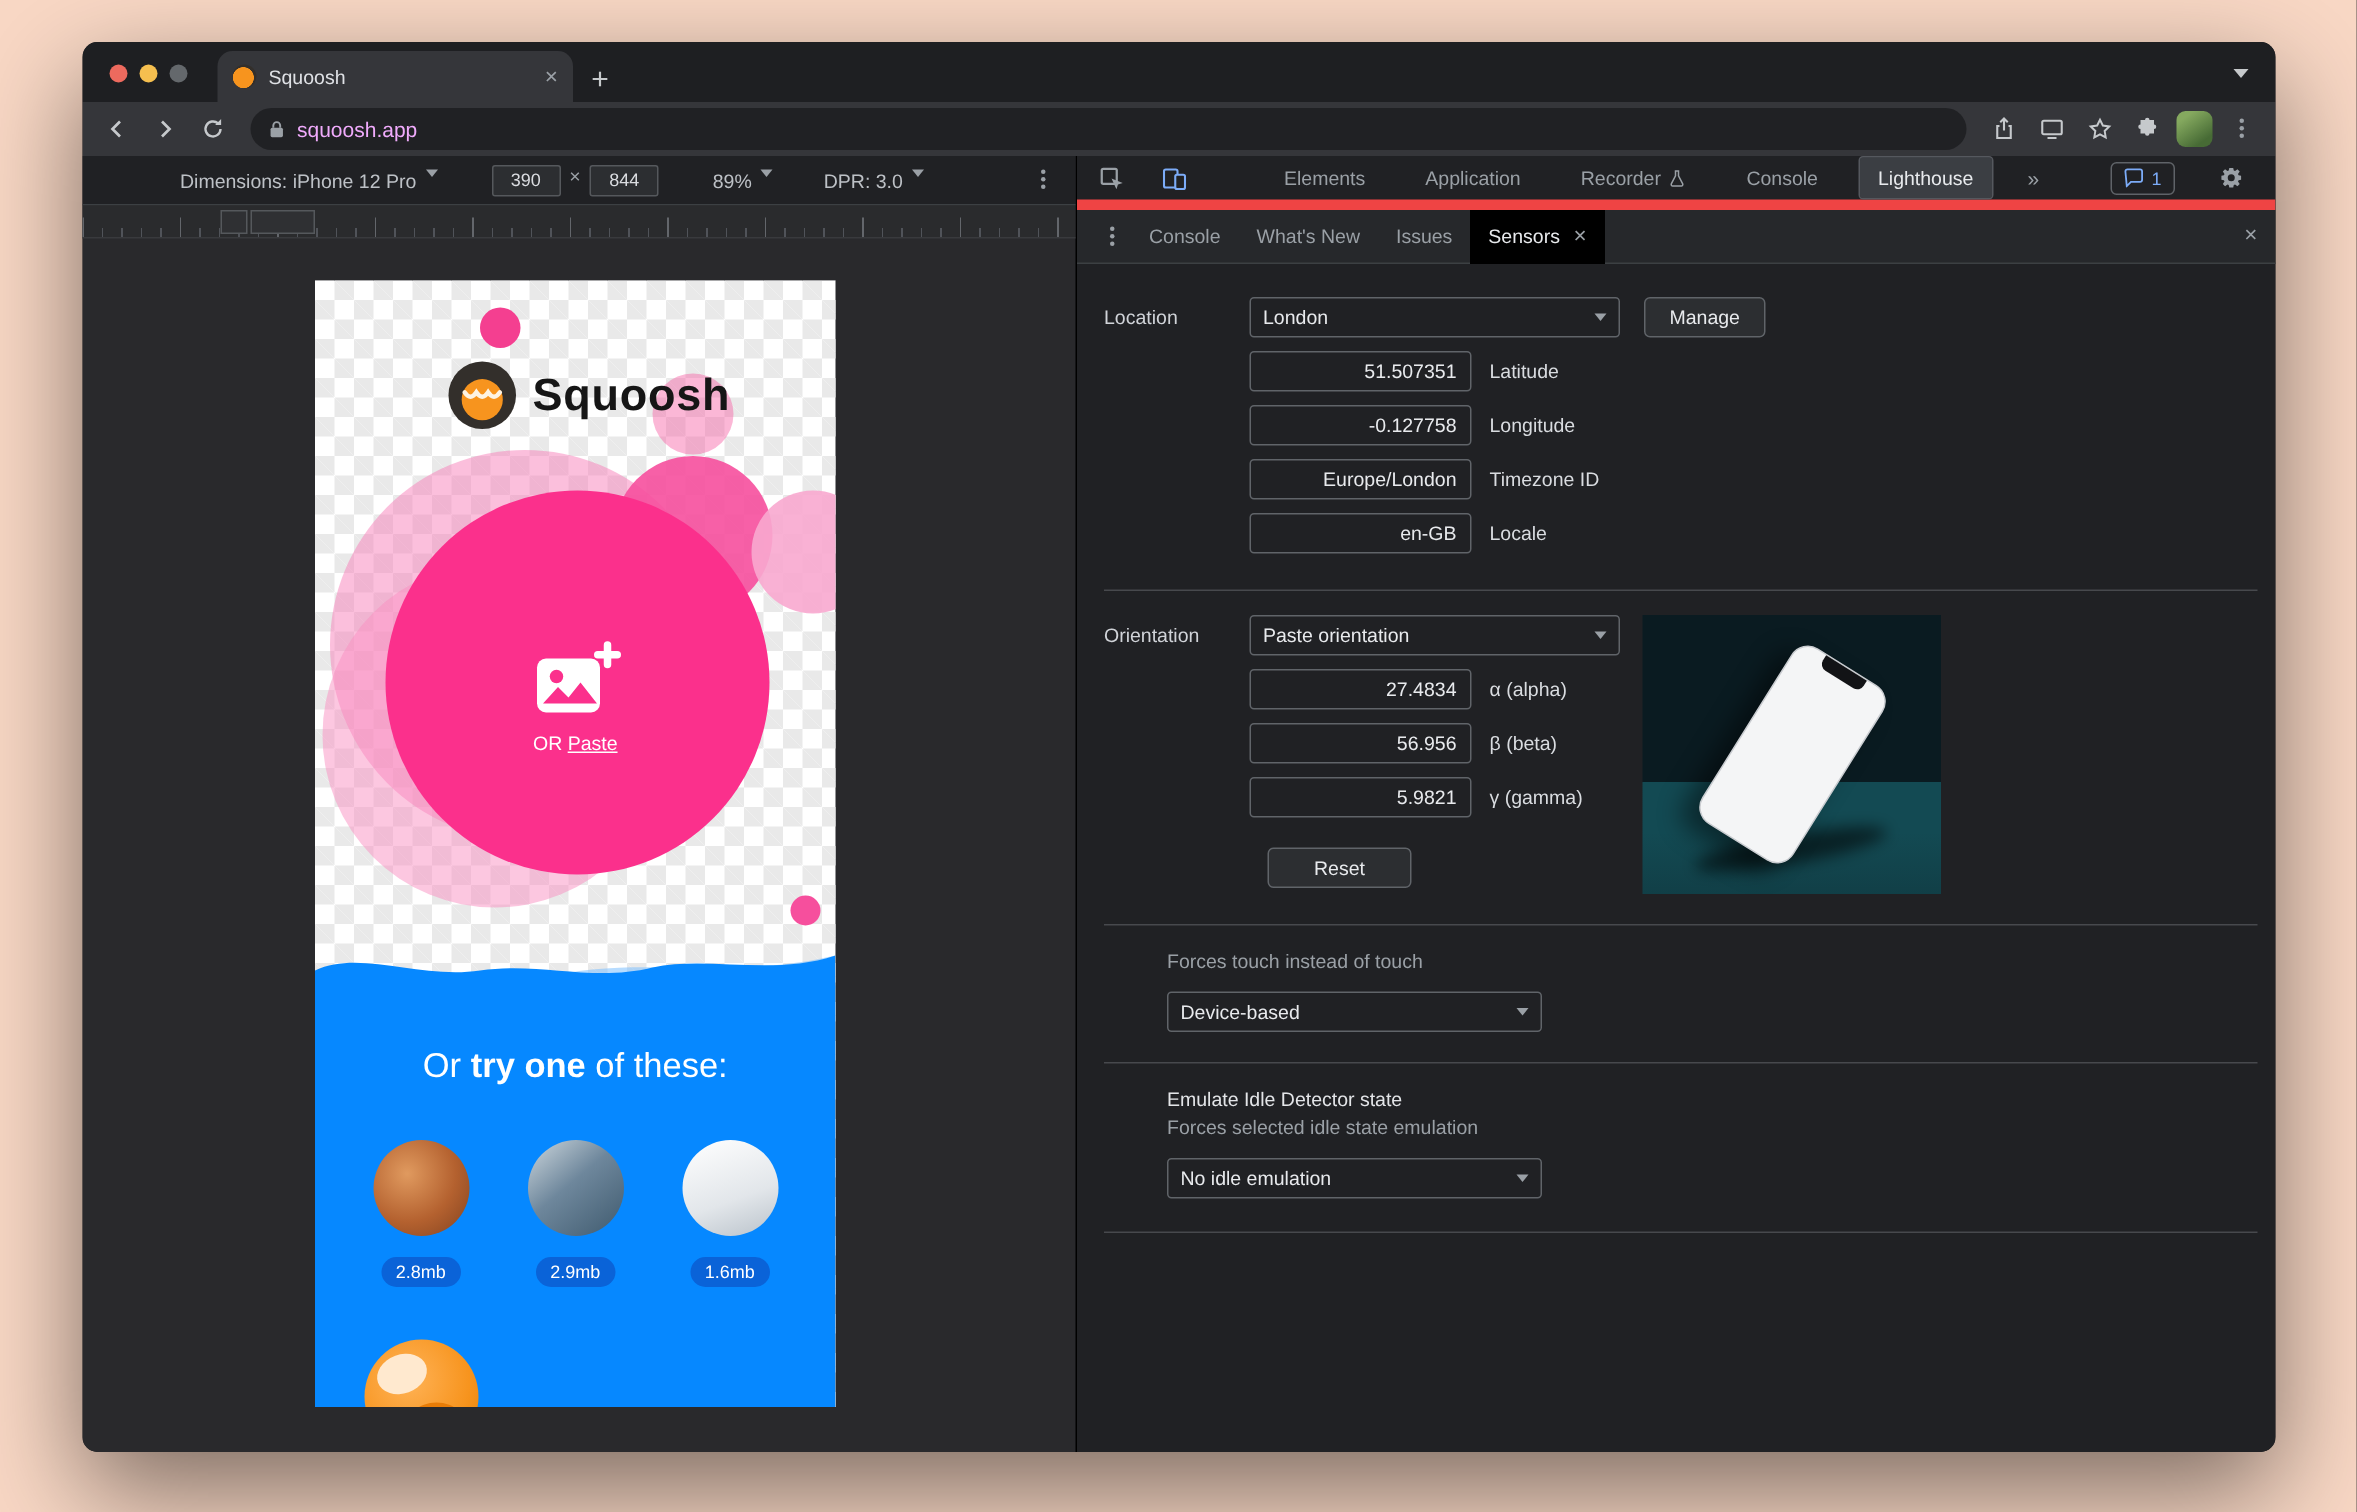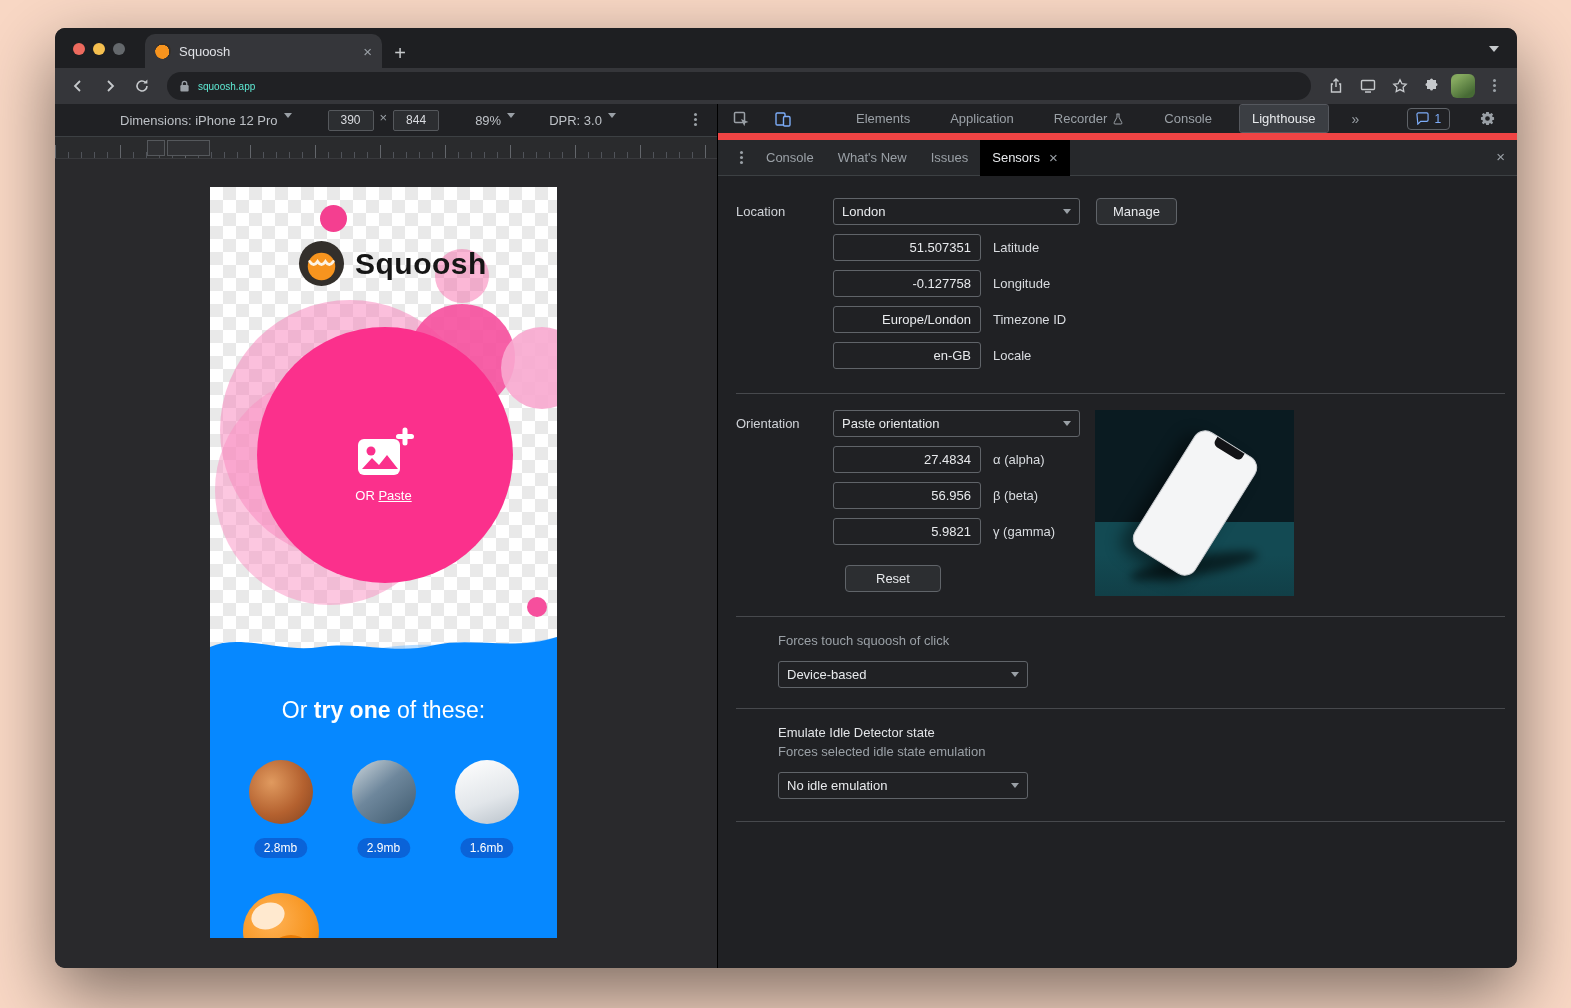--- a/index.html
+++ b/index.html
@@ -21,21 +21,21 @@
   .icon-x{color:#9aa0a6;font-size:15px;line-height:1;cursor:default}
   .newtab{width:28px;height:30px;color:#c6c9cc;font-size:20px;display:flex;align-items:center;justify-content:center;margin-left:4px}
   .strip-chevron{position:absolute;right:18px;top:18px;width:0;height:0;border-left:5px solid transparent;
     border-right:5px solid transparent;border-top:6px solid #c6c9cc}
 
   
   .toolbar{height:36px;background:#35363a;display:flex;align-items:center;padding:0 10px;gap:6px;flex:0 0 auto}
   .tb-icon{width:26px;height:26px;display:flex;align-items:center;justify-content:center;flex:0 0 auto}
   .omnibox{flex:1;height:28px;background:#202124;border-radius:14px;display:flex;align-items:center;
     padding:0 12px;gap:8px;margin:0 6px}
-  .url{color:#5eead4;font-size:10px}
+  .url{color:#f0abfc;font-size:14px}
   .avatar{width:24px;height:24px;border-radius:6px;background:linear-gradient(145deg,#85a95f 20%,#476b35 80%)}
 
   
   .content{flex:1;display:flex;min-height:0}
   .left-pane{width:663px;position:relative;background:#29292c;border-right:1px solid #000;flex:0 0 auto}
   .devtools{flex:1;background:#202124;display:flex;flex-direction:column;min-width:0}
 
   
   .dev-toolbar{height:33px;background:#202124;border-bottom:1px solid #3c4043;display:flex;align-items:center;
     padding-left:65px;padding-right:14px;gap:8px;color:#bdc1c6;font-size:13px}
@@ -432,21 +432,21 @@
               <div class="phone-shadow"></div>
               <div class="phone3d">
                 <div class="notch"></div>
               </div>
             </div>
           </div>
 
           <div class="divider"></div>
 
           <div class="subsec">
-            <div class="s">Forces touch squoosh of click</div>
+            <div class="s">Forces touch instead of touch</div>
             <div class="dt-select wide">
               <span>Device-based</span>
               <span class="caret"></span>
             </div>
           </div>
 
           <div class="divider" style="margin-top:20px"></div>
 
           <div class="subsec">
             <div class="t">Emulate Idle Detector state</div>

